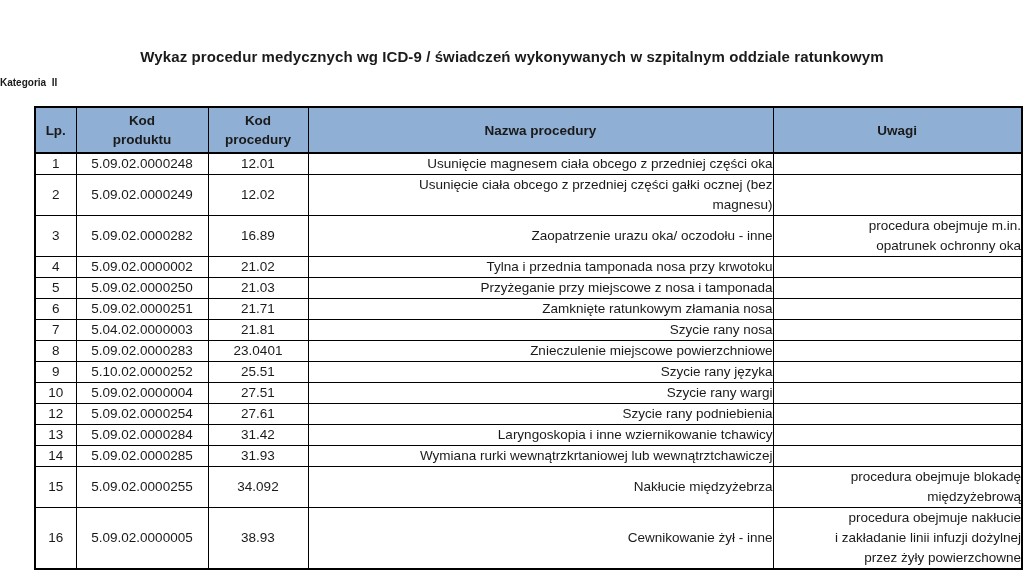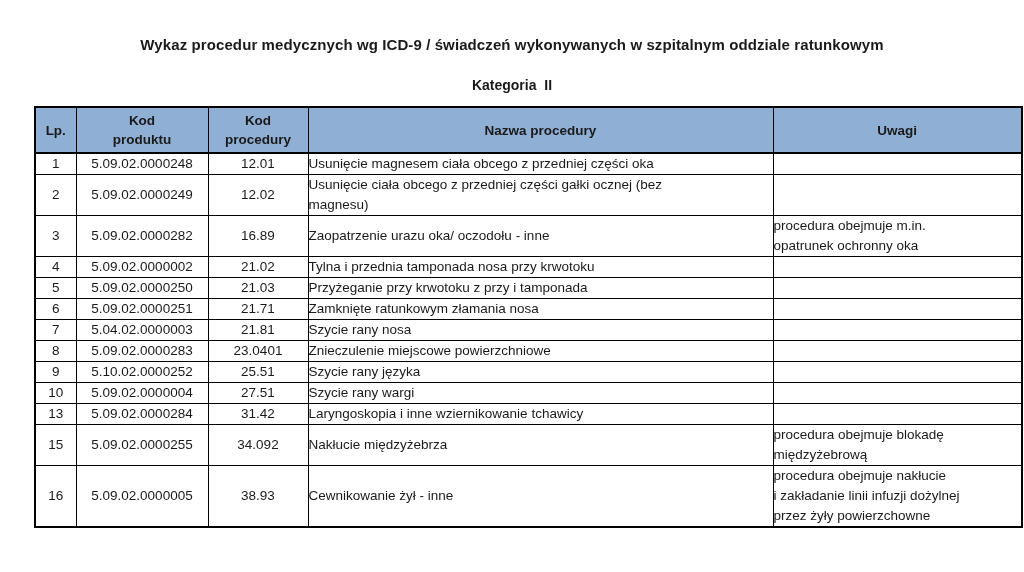--- a/index.html
+++ b/index.html
@@ -7,36 +7,35 @@
     position: relative;
     width: 1024px;
     height: 572px;
     background: #ffffff;
     overflow: hidden;
     font-family: "Liberation Sans", sans-serif;
     color: #1a1a1a;
   }
   .doc-title {
     position: absolute;
-    top: 36px;
+    top: 48px;
     left: 0;
     width: 100%;
     text-align: center;
     font-weight: bold;
     font-size: 15px;
     letter-spacing: 0.1px;
   }
   .doc-subtitle {
     position: absolute;
     top: 77px;
     left: 0;
     width: 100%;
-    text-align: center;
     font-weight: bold;
-    font-size: 14px;
+    font-size: 10px;
     white-space: pre; 
   }
   .table-wrap {
     position: absolute;
     top: 106px;
     left: 34px;
   }
   table.proc {
     border-collapse: collapse;
     table-layout: fixed;
@@ -60,21 +59,21 @@
     border-bottom: 2px solid #000;
   }
   table.proc td {
     height: 20px;
     line-height: 20px;
     vertical-align: middle;
     white-space: pre-line;
     padding: 0;
   }
   td.col-lp, td.col-kod_produktu, td.col-kod_procedury { text-align: center; }
-  td.col-nazwa, td.col-uwagi { text-align: left; padding: 0 5px; }
+  td.col-nazwa, td.col-uwagi { text-align: right; padding: 0 5px; }
   tbody tr:nth-child(2)  td { height: 40px; }
   tbody tr:nth-child(3)  td { height: 41px; }
   tbody tr:nth-child(15) td { height: 40px; }
   tbody tr:nth-child(16) td { height: 68px; }
 </style>
 </head>
 <body>
 
 <div class="page">
 
@@ -130,21 +129,21 @@
             <td class="col-lp">4</td>
             <td class="col-kod_produktu">5.09.02.0000002</td>
             <td class="col-kod_procedury">21.02</td>
             <td class="col-nazwa">Tylna i przednia tamponada nosa przy krwotoku</td>
             <td class="col-uwagi"></td>
           </tr>
           <tr>
             <td class="col-lp">5</td>
             <td class="col-kod_produktu">5.09.02.0000250</td>
             <td class="col-kod_procedury">21.03</td>
-            <td class="col-nazwa">Przyżeganie przy krwotoku z przy i tamponada</td>
+            <td class="col-nazwa">Przyżeganie przy miejscowe z nosa i tamponada</td>
             <td class="col-uwagi"></td>
           </tr>
           <tr>
             <td class="col-lp">6</td>
             <td class="col-kod_produktu">5.09.02.0000251</td>
             <td class="col-kod_procedury">21.71</td>
             <td class="col-nazwa">Zamknięte ratunkowym złamania nosa</td>
             <td class="col-uwagi"></td>
           </tr>
           <tr>
@@ -169,24 +168,38 @@
             <td class="col-uwagi"></td>
           </tr>
           <tr>
             <td class="col-lp">10</td>
             <td class="col-kod_produktu">5.09.02.0000004</td>
             <td class="col-kod_procedury">27.51</td>
             <td class="col-nazwa">Szycie rany wargi</td>
             <td class="col-uwagi"></td>
           </tr>
           <tr>
+            <td class="col-lp">12</td>
+            <td class="col-kod_produktu">5.09.02.0000254</td>
+            <td class="col-kod_procedury">27.61</td>
+            <td class="col-nazwa">Szycie rany podniebienia</td>
+            <td class="col-uwagi"></td>
+          </tr>
+          <tr>
             <td class="col-lp">13</td>
             <td class="col-kod_produktu">5.09.02.0000284</td>
             <td class="col-kod_procedury">31.42</td>
             <td class="col-nazwa">Laryngoskopia i inne wziernikowanie tchawicy</td>
+            <td class="col-uwagi"></td>
+          </tr>
+          <tr>
+            <td class="col-lp">14</td>
+            <td class="col-kod_produktu">5.09.02.0000285</td>
+            <td class="col-kod_procedury">31.93</td>
+            <td class="col-nazwa">Wymiana rurki wewnątrzkrtaniowej lub wewnątrztchawiczej</td>
             <td class="col-uwagi"></td>
           </tr>
           <tr>
             <td class="col-lp">15</td>
             <td class="col-kod_produktu">5.09.02.0000255</td>
             <td class="col-kod_procedury">34.092</td>
             <td class="col-nazwa">Nakłucie międzyżebrza</td>
             <td class="col-uwagi">procedura obejmuje blokadę
 międzyżebrową</td>
           </tr>

